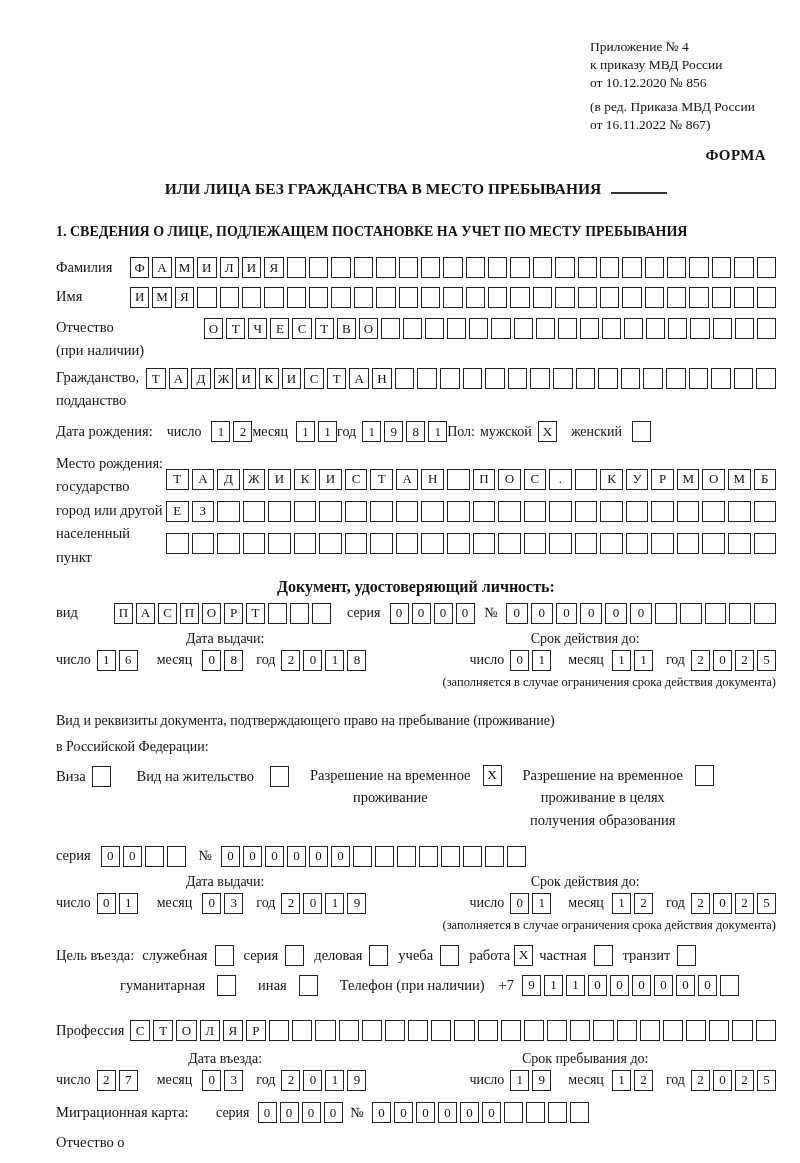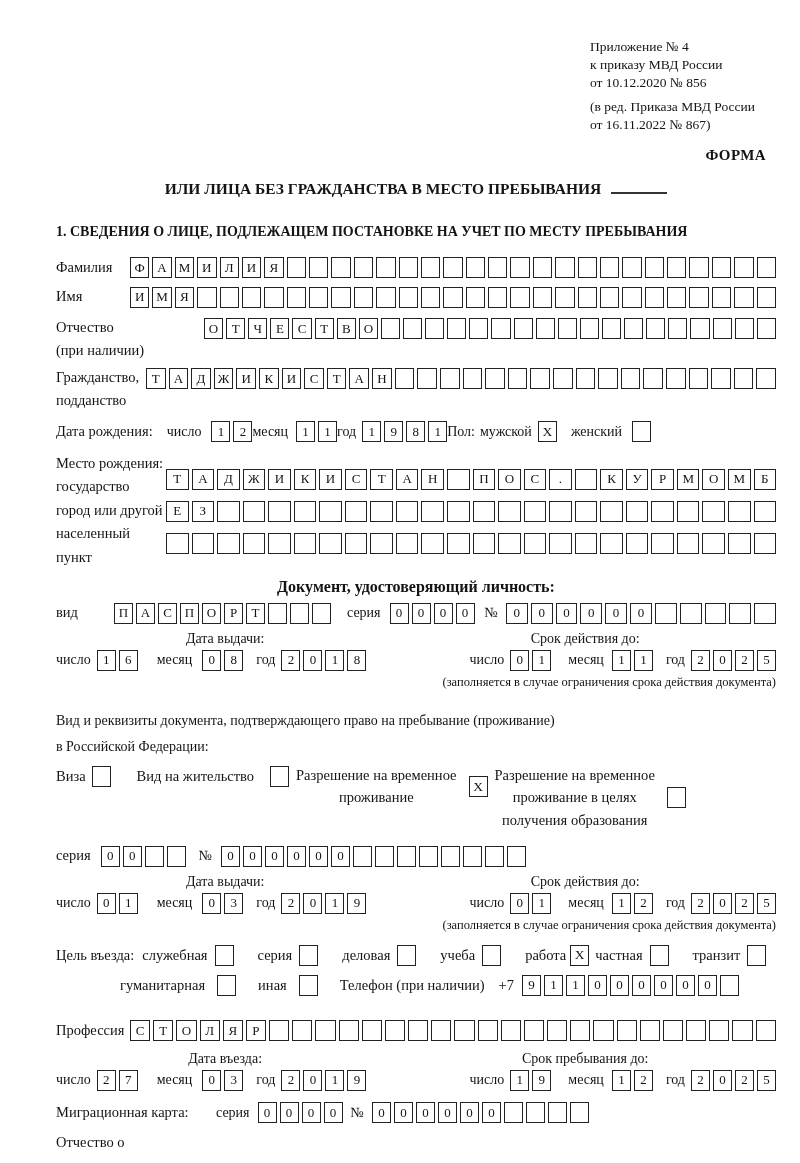--- a/index.html
+++ b/index.html
@@ -60,28 +60,28 @@
   .dline{display:flex;align-items:center;font-size:14px}
   .dline .t{margin-right:6px}
   .dline .grp{margin-right:13px}
   .dnote{font-size:12.5px;text-align:right;margin-top:4px;white-space:nowrap}
 
   
   .intro{font-size:14px;line-height:1.85;margin-top:18px}
   .opts{display:flex;align-items:flex-start;margin-top:4px;font-size:14.5px}
   .opts .pair{display:flex;align-items:center}
   .opts .pair .cb{margin-left:10px}
-  .opt-block{display:flex;align-items:center;margin-left:7px}
+  .opt-block{display:flex;align-items:flex-start;margin-left:21px}
   .opt-block .lines{text-align:center;line-height:1.55}
   .opt-block .cb{margin-left:12px;margin-top:1px}
 
   
   .purpose{display:flex;align-items:center;font-size:14.5px;margin-top:12px}
   .purpose .pl{margin-right:8px}
-  .purpose .pair{display:flex;align-items:center;margin-right:24px}
+  .purpose .pair{display:flex;align-items:center;margin-right:10px}
   .purpose .pair .cb{margin-left:7px}
   .purpose2{display:flex;align-items:center;font-size:14.5px;margin-top:9px;padding-left:64px}
   .purpose2 .pair{display:flex;align-items:center;margin-right:22px}
   .purpose2 .pair .cb{margin-left:12px}
   .purpose2 .phone-lbl{margin-right:14px}
   .purpose2 .pfx{margin-right:8px}
 
   
   .mig .lbl{width:152px}
   .mig .t{margin:0 8px}

